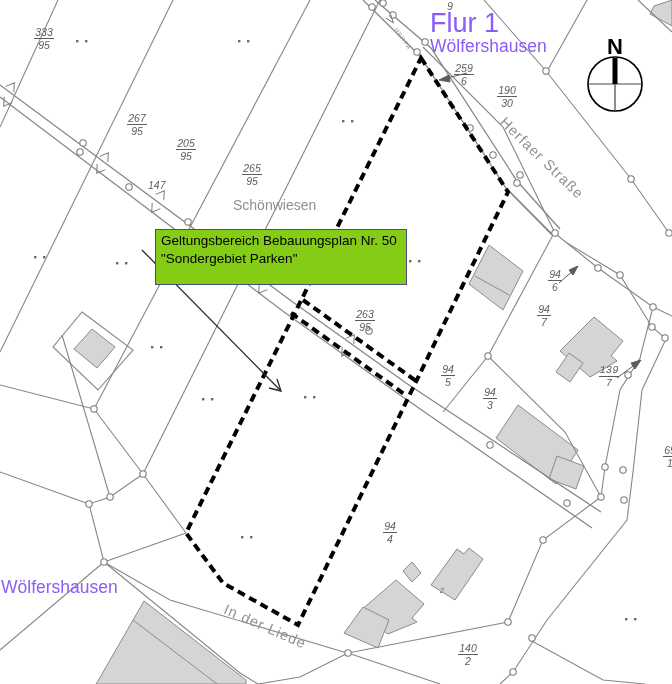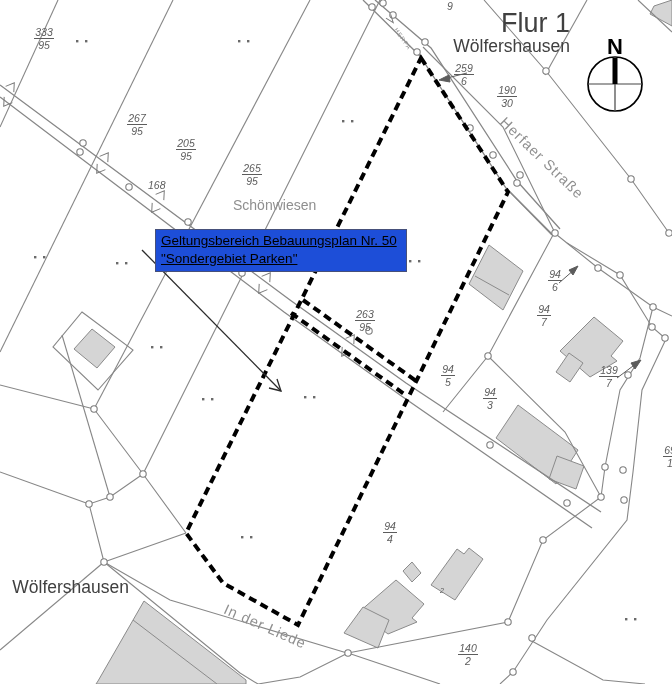--- a/index.html
+++ b/index.html
@@ -5,27 +5,27 @@
   html,body{margin:0;padding:0;}
   .stage{position:relative;width:672px;height:684px;overflow:hidden;background:#ffffff;
          font-family:"Liberation Sans",sans-serif;}
   .stage svg{position:absolute;left:0;top:0;}
   #labels{position:absolute;left:0;top:0;width:672px;height:684px;pointer-events:none;}
   .plabel{position:absolute;width:28px;text-align:center;
           font:italic 10.5px/1.15 "Liberation Sans",sans-serif;color:#5c5c5c;}
   .plabel .num{display:inline-block;border-bottom:1px solid #5c5c5c;padding:0 1px;}
   .plabel .den{display:block;}
   .tlabel{position:absolute;font:italic 10.5px/1 "Liberation Sans",sans-serif;color:#5c5c5c;}
-  .dlabel{position:absolute;text-align:right;color:#404040;}
+  .dlabel{position:absolute;text-align:left;color:#8b5cf6;}
   .dlabel .flur{display:block;font-size:27px;line-height:1.0;}
   .dlabel .place{display:block;font-size:17.5px;line-height:1.1;}
   .alabel{position:absolute;color:#8f8f8f;white-space:nowrap;transform-origin:left top;}
   .annotation-box{position:absolute;left:155px;top:229px;width:240px;
-        background:#1d4ed8;border:1.5px solid #46507a;padding:2px 5px 3px 5px;
-        font:13.5px/1.32 "Liberation Sans",sans-serif;color:#000;text-decoration:underline;}
+        background:#84cc16;border:1.5px solid #46507a;padding:2px 5px 16px 5px;
+        font:13.5px/1.32 "Liberation Sans",sans-serif;color:#000;}
 </style>
 </head>
 <body>
 
 <div class="stage">
 
 <svg width="672" height="684" viewBox="0 0 672 684">
 
   <g fill="#d5d5d5" stroke="#8b8b8b" stroke-width="1">
     <polygon points="92,329 115,347 97,368 74,349"></polygon>
@@ -203,25 +203,25 @@
       <div class="plabel" style="left: 172px; top: 137px;"><span class="num">205</span><span class="den">95</span></div>
       <div class="plabel" style="left: 238px; top: 162px;"><span class="num">265</span><span class="den">95</span></div>
       <div class="plabel" style="left: 450px; top: 62px;"><span class="num">259</span><span class="den">6</span></div>
       <div class="plabel" style="left: 493px; top: 84px;"><span class="num">190</span><span class="den">30</span></div>
       <div class="plabel" style="left: 436px; top: -13px;"><span class="num">11</span><span class="den">9</span></div>
       <div class="plabel" style="left: 351px; top: 308px;"><span class="num">263</span><span class="den">95</span></div>
       <div class="plabel" style="left: 541px; top: 268px;"><span class="num">94</span><span class="den">6</span></div>
       <div class="plabel" style="left: 530px; top: 303px;"><span class="num">94</span><span class="den">7</span></div>
       <div class="plabel" style="left: 434px; top: 363px;"><span class="num">94</span><span class="den">5</span></div>
       <div class="plabel" style="left: 476px; top: 386px;"><span class="num">94</span><span class="den">3</span></div>
-      <div class="plabel" style="left: 595px; top: 364px;"><span class="num">139</span><span class="den">7</span></div>
+      <div class="plabel" style="left: 595px; top: 364px; font-family: Liberation Mono, monospace;"><span class="num">139</span><span class="den">7</span></div>
       <div class="plabel" style="left: 376px; top: 520px;"><span class="num">94</span><span class="den">4</span></div>
       <div class="plabel" style="left: 454px; top: 642px;"><span class="num">140</span><span class="den">2</span></div>
       <div class="plabel" style="left: 656px; top: 444px;"><span class="num">69</span><span class="den">1</span></div>
-      <div class="tlabel" style="left: 148px; top: 180px; font-size: 10.5px;">168</div>
+      <div class="tlabel" style="left: 148px; top: 180px; font-size: 10.5px;">147</div>
       <div class="tlabel" style="left: 263px; top: 259px; font-size: 10.5px;">95</div>
       <div class="tlabel" style="left: 440px; top: 587px; font-size: 7px;">2</div>
       <div class="dlabel" style="left: 430px; top: 10px; width: 140px;">
         <span class="flur">Flur 1</span>
         <span class="place">Wölfershausen</span>
       </div>
       <div class="dlabel" style="left: 1px; top: 578px; width: 128px;">
         <span class="place">Wölfershausen</span>
       </div>
       <div class="alabel" style="left: 233px; top: 197px; font-size: 14px; transform: rotate(0deg);">Schönwiesen</div>

